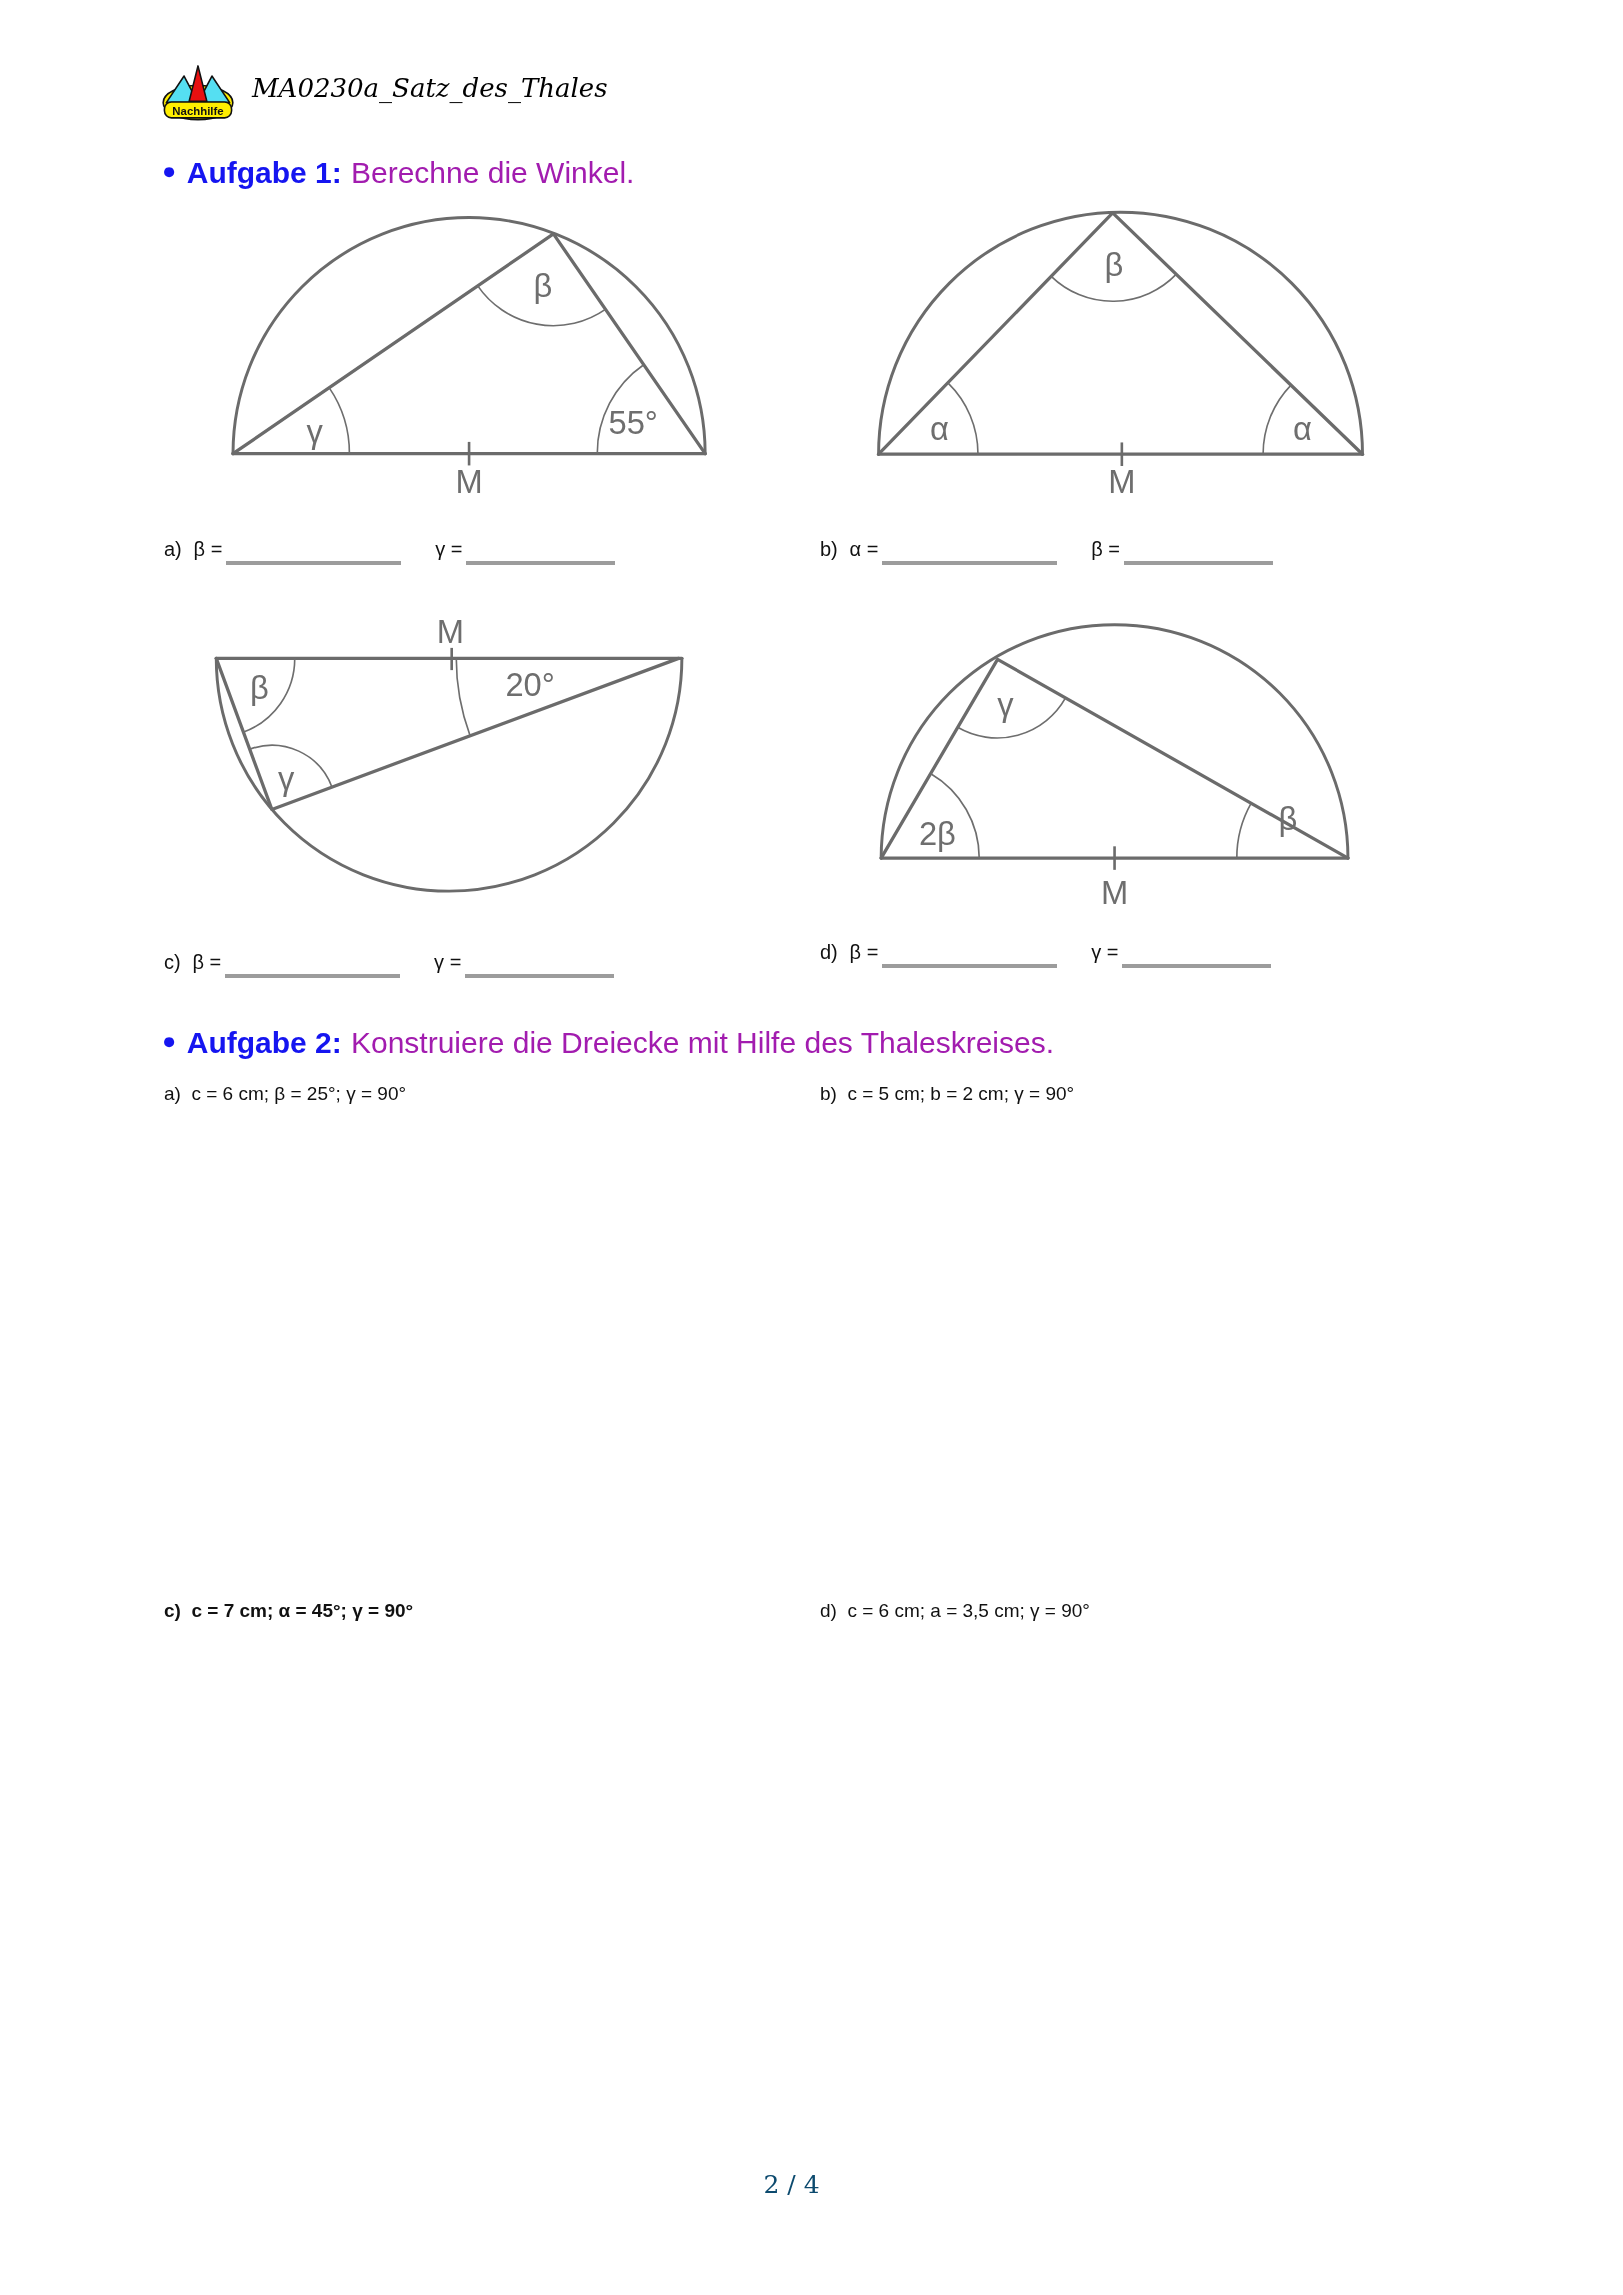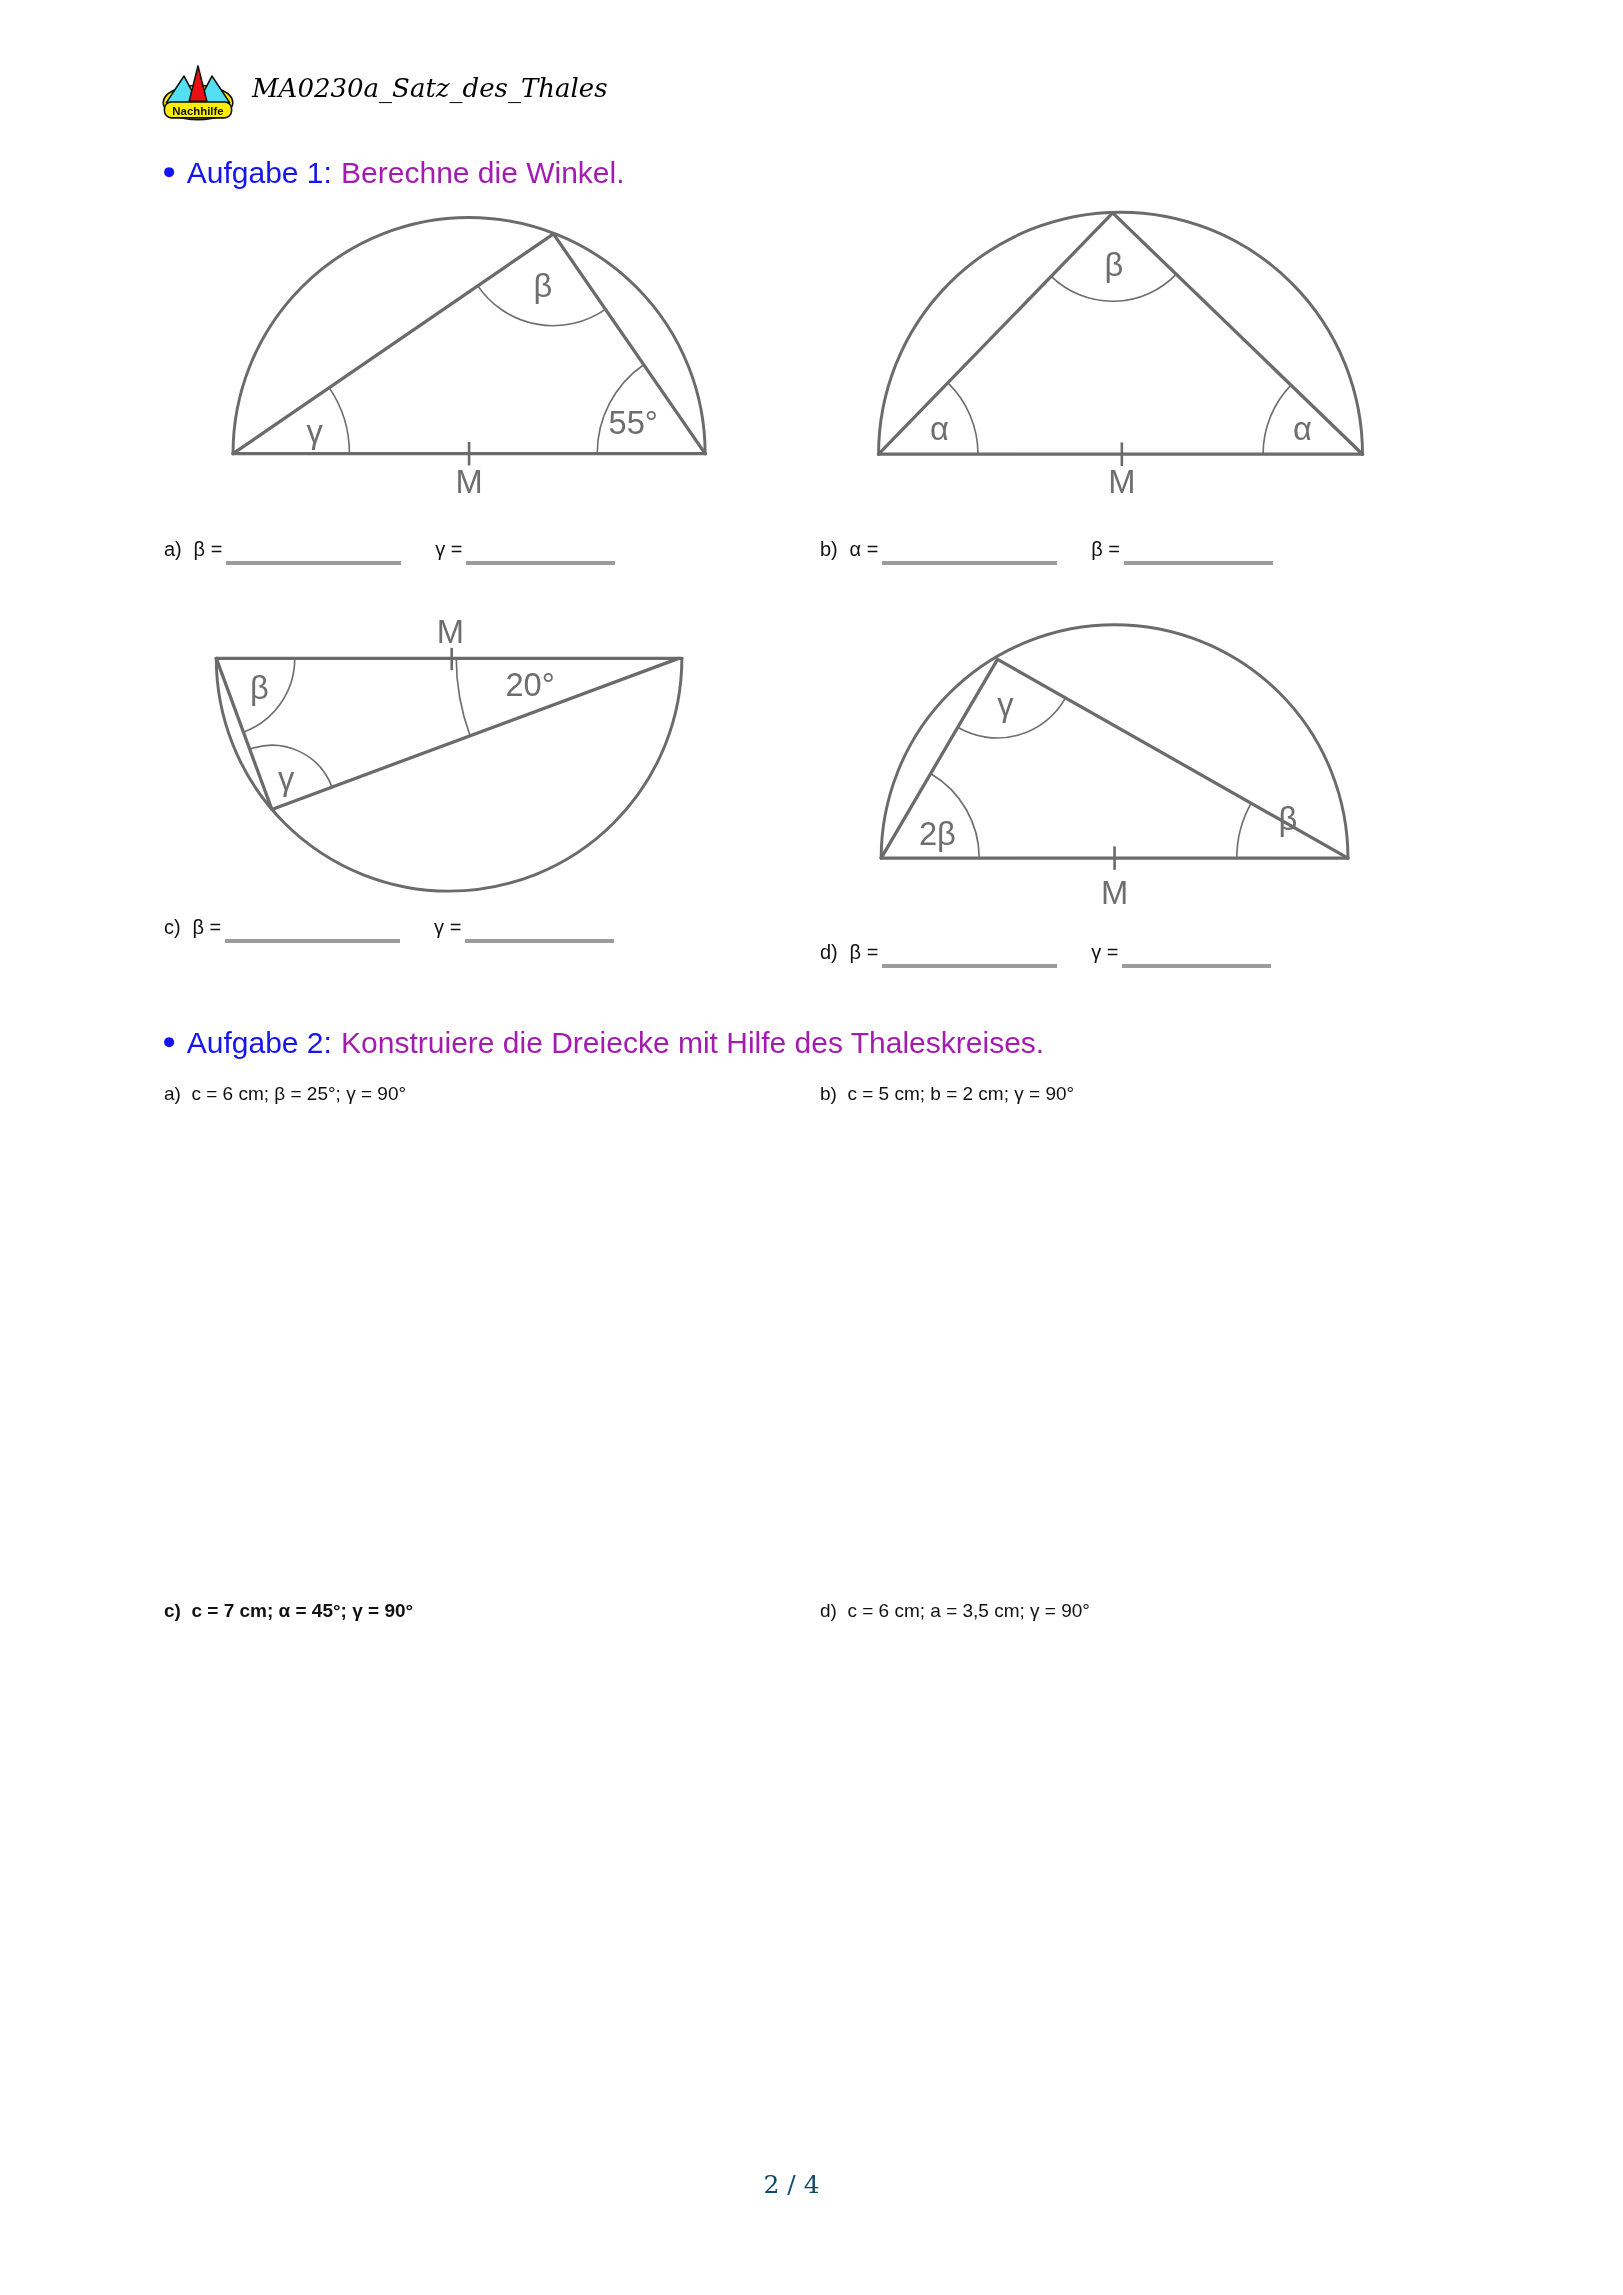--- a/index.html
+++ b/index.html
@@ -12,21 +12,21 @@
 
   
   .doc-title{
     font-family:"DejaVu Serif","Liberation Serif",serif;
     font-style:italic;font-size:26px;color:#000;
   }
 
   
   .heading{font-size:30px;white-space:nowrap;}
   .heading .bullet{color:#1515f0;font-size:23.6px;vertical-align:3.9px;margin-right:10.5px;}
-  .heading .hlabel{color:#1515f0;font-weight:normal;margin-right:9.2px;}
+  .heading .hlabel{color:#1515f0;font-weight:bold;margin-right:9.2px;}
   .heading .hinstr{color:#a21caf;}
 
   
   .answer-group{font-size:20px;white-space:nowrap;height:39px;}
   .answer-group .aid{margin-right:11.8px;}
   .answer-group .fld{margin-right:3.9px;}
   .blank{
     display:inline-block;height:6.5px;border-bottom:4.6px solid #9c9c9c;
     vertical-align:-9.2px;
   }
@@ -135,21 +135,21 @@
     <path class="arc" d="M 143 181 A 120 120 0 0 0 308 136"></path>
     <path class="arc" d="M 570 381 A 170 170 0 0 1 592 297"></path>
     <path class="tick" d="M 383 363 L 383 399"></path>
     <text x="112" y="361" text-anchor="middle">2β</text>
     <text x="216" y="164" text-anchor="middle">γ</text>
     <text x="648" y="338" text-anchor="middle">β</text>
     <text x="383" y="451" text-anchor="middle">M</text>
   </svg>
 </div>
 
-<div class="abs answer-group" style="left:164px;top:916px;">
+<div class="abs answer-group" style="left:164px;top:951px;">
   <span class="aid">c)</span><span class="fld">β =</span><span class="blank w1"></span><span class="fld">γ =</span><span class="blank w2"></span>
 </div>
 <div class="abs answer-group" style="left:820px;top:941px;">
   <span class="aid">d)</span><span class="fld">β =</span><span class="blank w1"></span><span class="fld">γ =</span><span class="blank w2"></span>
 </div>
 
 <div class="abs heading" style="left:162px;top:1026px;">
   <span class="bullet">●</span><span class="hlabel">Aufgabe 2:</span><span class="hinstr">Konstruiere die Dreiecke mit Hilfe des Thaleskreises.</span>
 </div>
 

